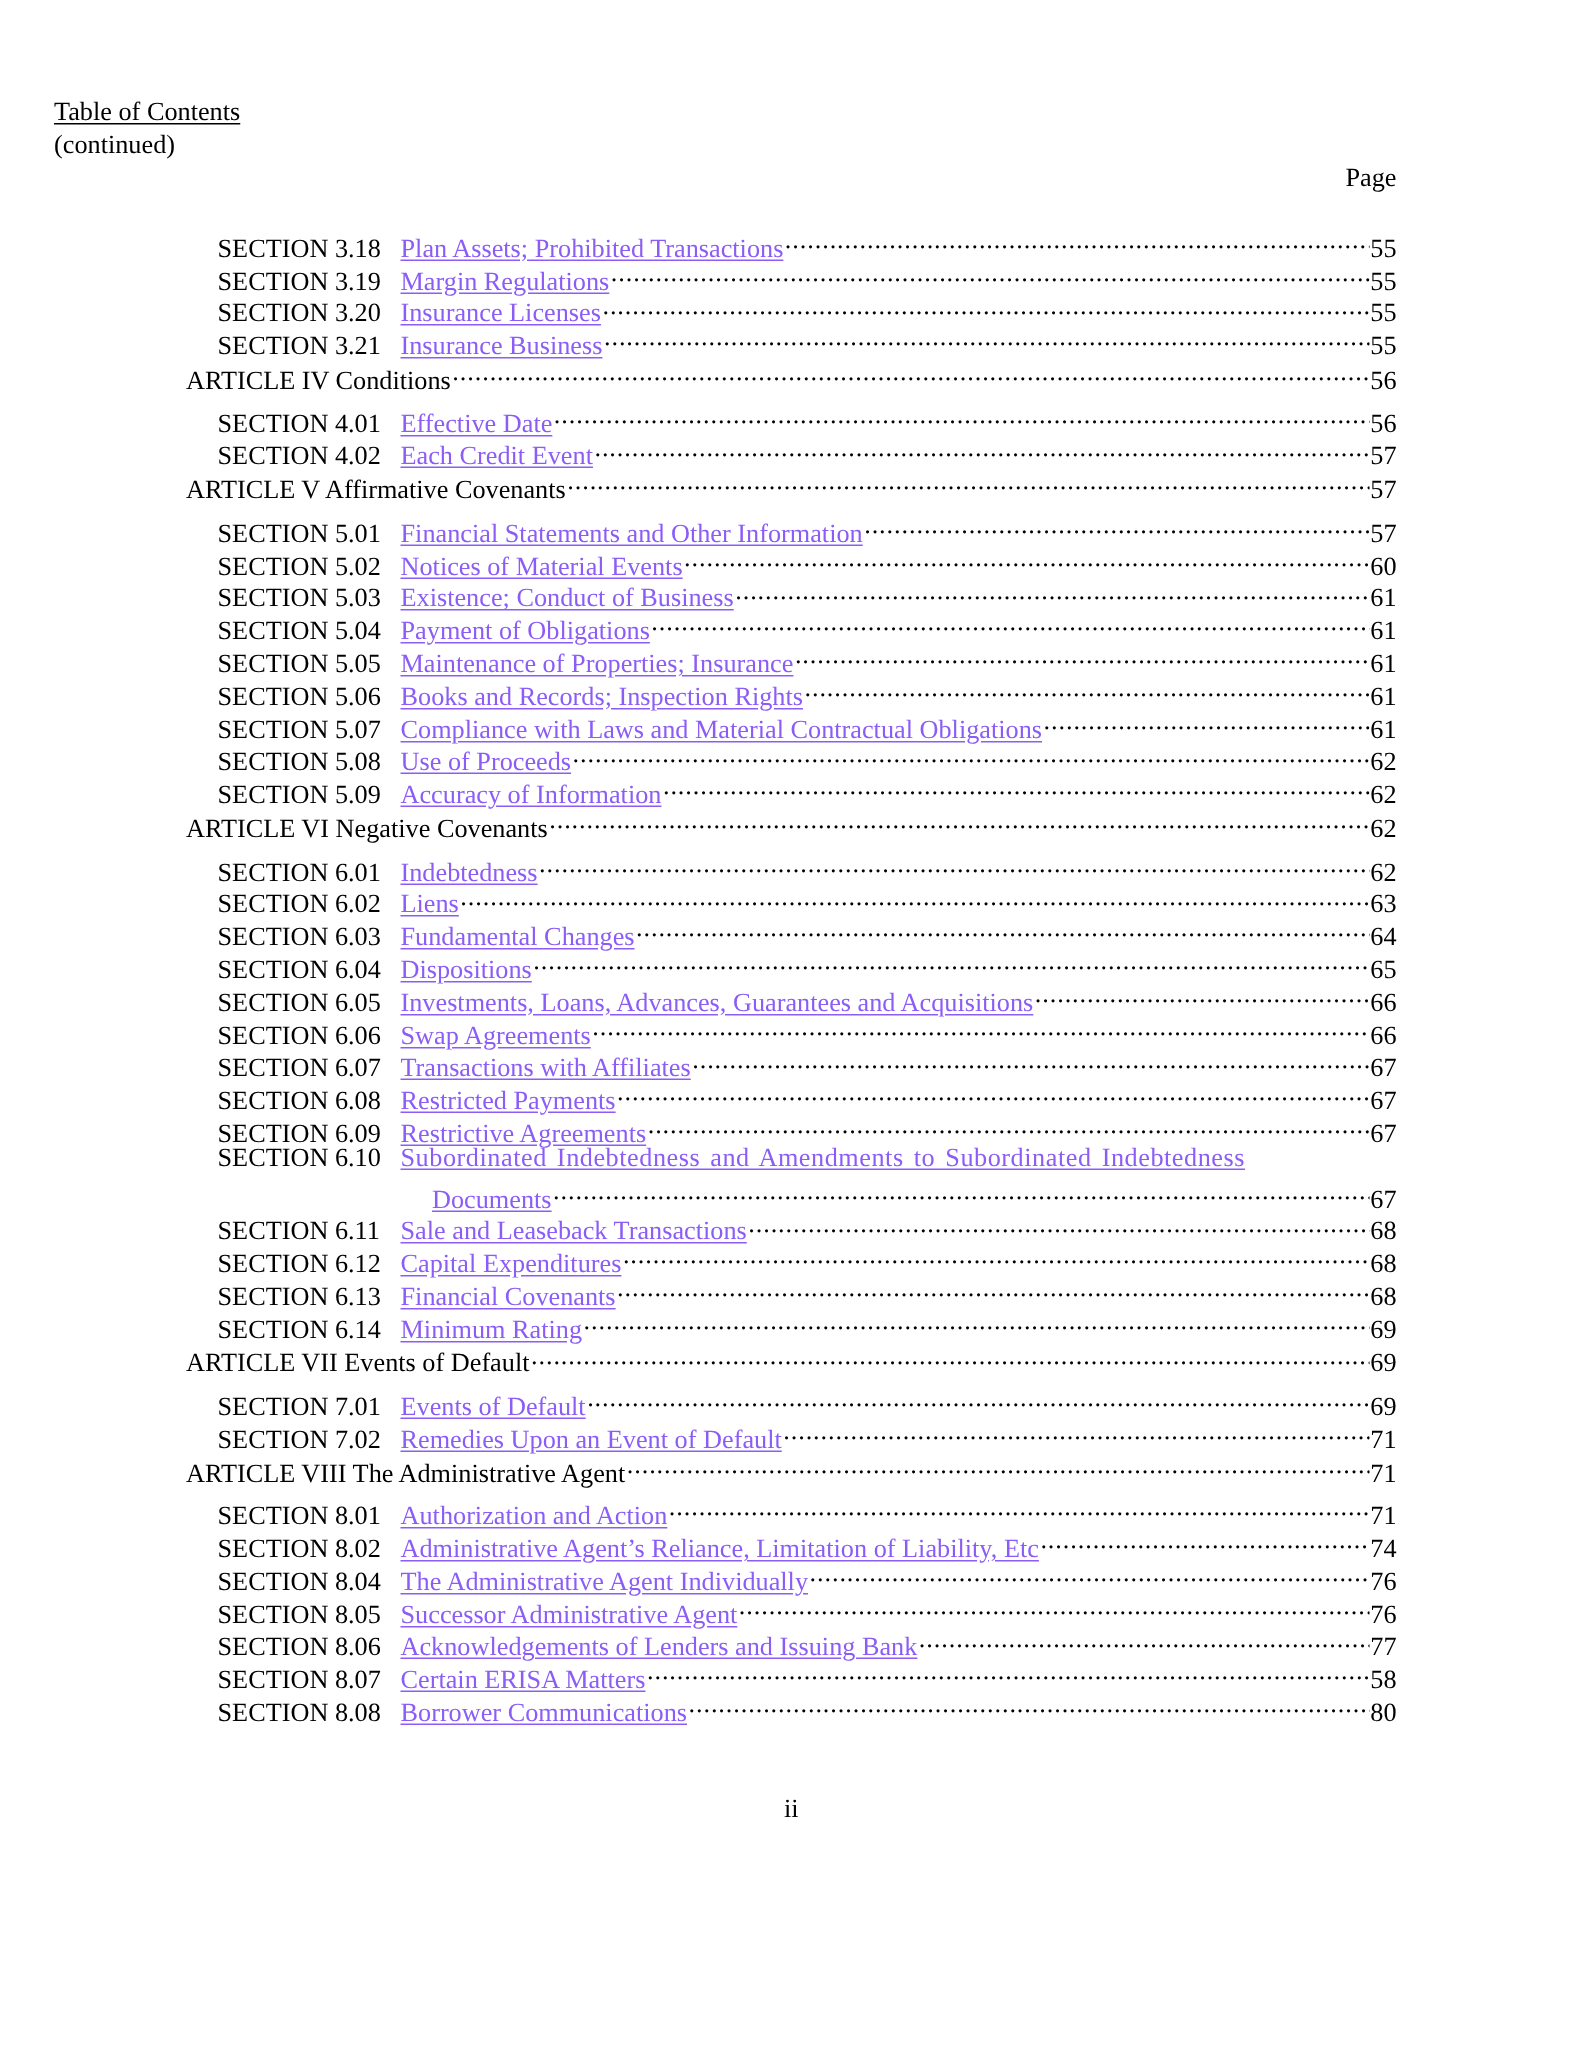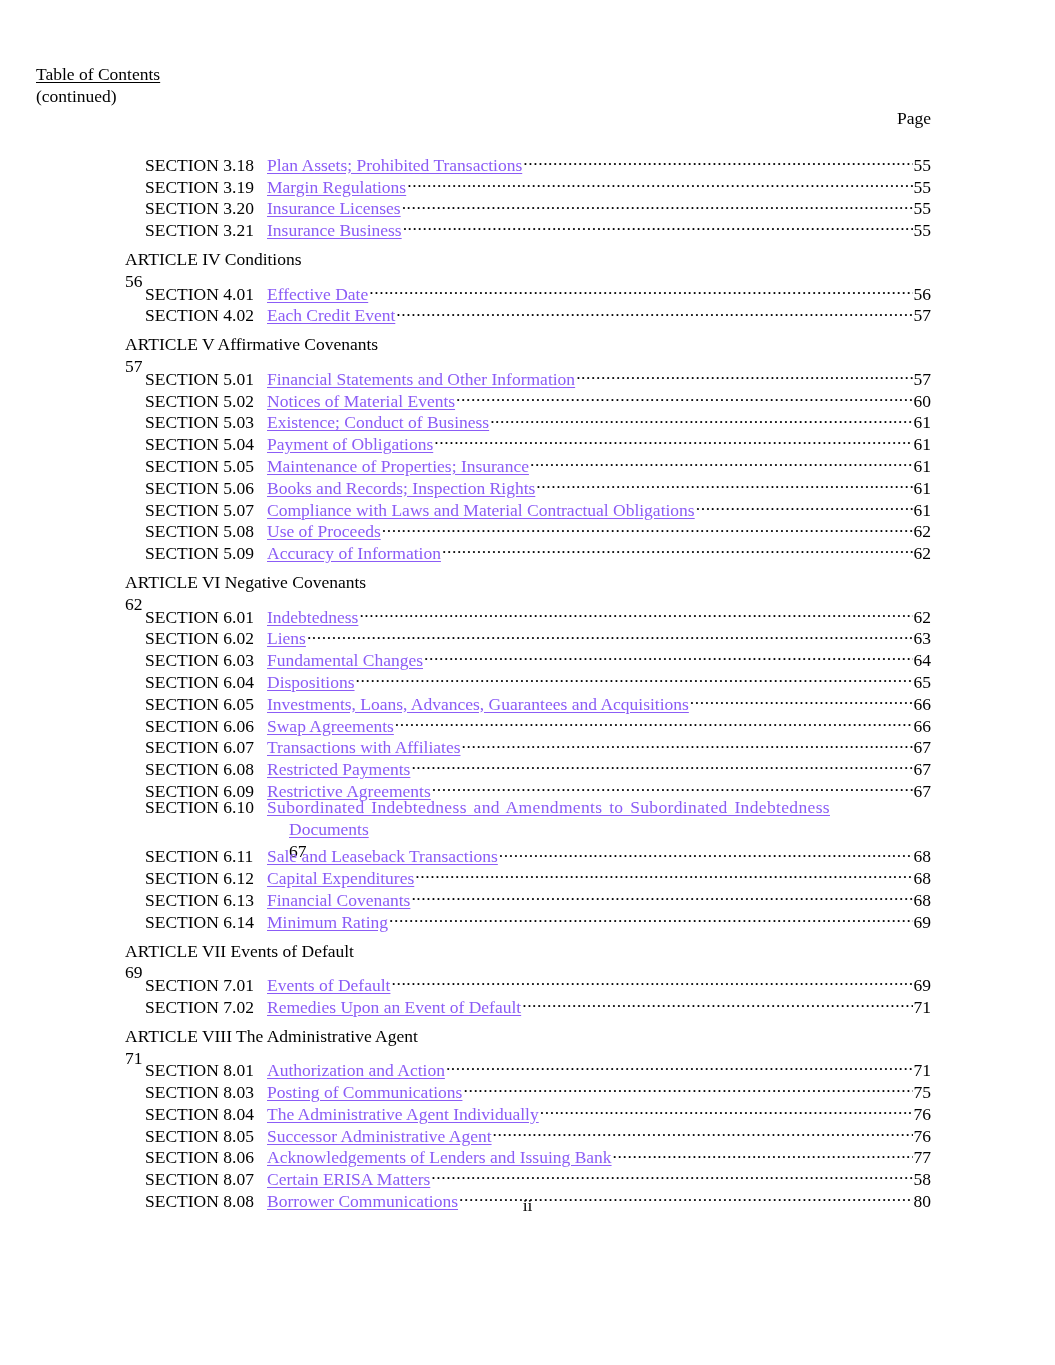--- a/index.html
+++ b/index.html
@@ -8,31 +8,31 @@
     font-family: "Liberation Serif", "DejaVu Serif", serif;
     color: #000000; font-size: 17.5px;
   }
   .header { position: absolute; left: 0; width: 1030px; text-align: left; line-height: 22px; padding-left: 36px; }
   .title { top: 63px; }
   .title span { text-decoration: underline; text-underline-offset: 2px; }
   .subtitle { top: 85px; }
   .page-label { position: absolute; top: 107px; right: 124px; line-height: 22px; }
   .toc { position: absolute; left: 124px; top: 149px; width: 807px; }
   .row { display: flex; align-items: baseline; height: 21.8px; line-height: 21.8px; white-space: nowrap; }
-  .row.article { margin-top: 13px; margin-bottom: 6.8px; flex-direction: column; }
+  .row.article { margin-top: 1px; margin-bottom: 6.8px; }
   .sec-num { width: 143px; padding-left: 21px; box-sizing: border-box; flex: none; }
   .title-link { text-decoration: underline; text-underline-offset: 2px; flex: none; color: #8b5cf6; cursor: pointer; }
   .art-title { flex: none; cursor: pointer; }
   .leader { flex: 1 1 auto; overflow: hidden; margin: 0 1px; position: relative; height: 21.8px; }
   .leader::before {
     content: "................................................................................................................................................................................................................................................................................................................................";
     position: absolute; left: 0; bottom: 0; white-space: nowrap; letter-spacing: 0.6px;
   }
   .pg { flex: none; text-align: right; }
-  .cont { padding-left: 164px; flex-direction: column; }
+  .cont { padding-left: 164px; }
   .footer { position: absolute; top: 1195px; left: 0; width: 1055px; text-align: center; }
 </style>
 </head>
 <body>
 
 <div class="header title"><span>Table of Contents</span></div>
 <div class="header subtitle">(continued)</div>
 <div class="page-label">Page</div>
 
 <div class="toc" id="toc">
@@ -250,24 +250,24 @@
       <span class="leader"></span>
       <span class="pg">71</span>
     </div>
     <div class="row">
       <span class="sec-num">SECTION 8.01</span>
       <span class="title-link">Authorization and Action</span>
       <span class="leader"></span>
       <span class="pg">71</span>
     </div>
     <div class="row">
-      <span class="sec-num">SECTION 8.03</span>
-      <span class="title-link">Posting of Communications</span>
-      <span class="leader"></span>
-      <span class="pg">75</span>
+      <span class="sec-num">SECTION 8.02</span>
+      <span class="title-link">Administrative Agent’s Reliance, Limitation of Liability, Etc</span>
+      <span class="leader"></span>
+      <span class="pg">74</span>
     </div>
     <div class="row">
       <span class="sec-num">SECTION 8.04</span>
       <span class="title-link">The Administrative Agent Individually</span>
       <span class="leader"></span>
       <span class="pg">76</span>
     </div>
     <div class="row">
       <span class="sec-num">SECTION 8.05</span>
       <span class="title-link">Successor Administrative Agent</span>

